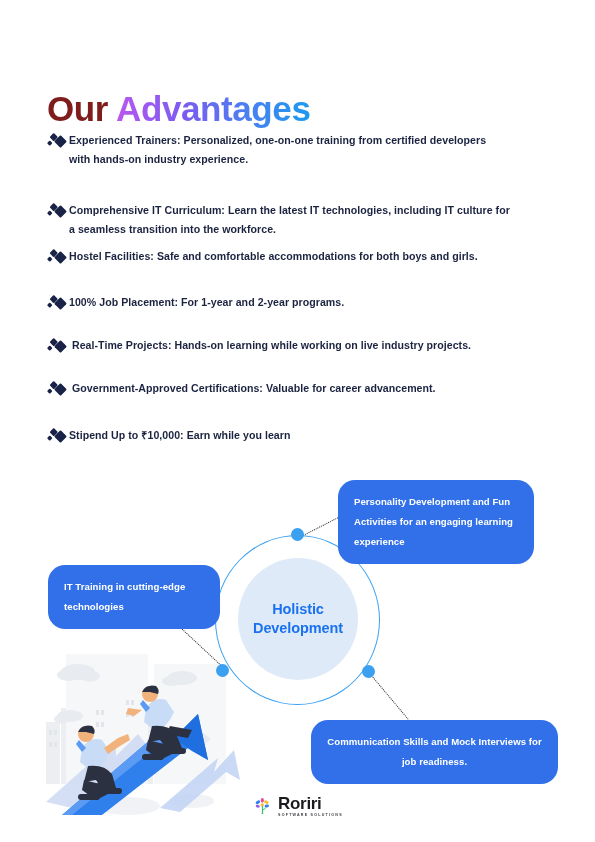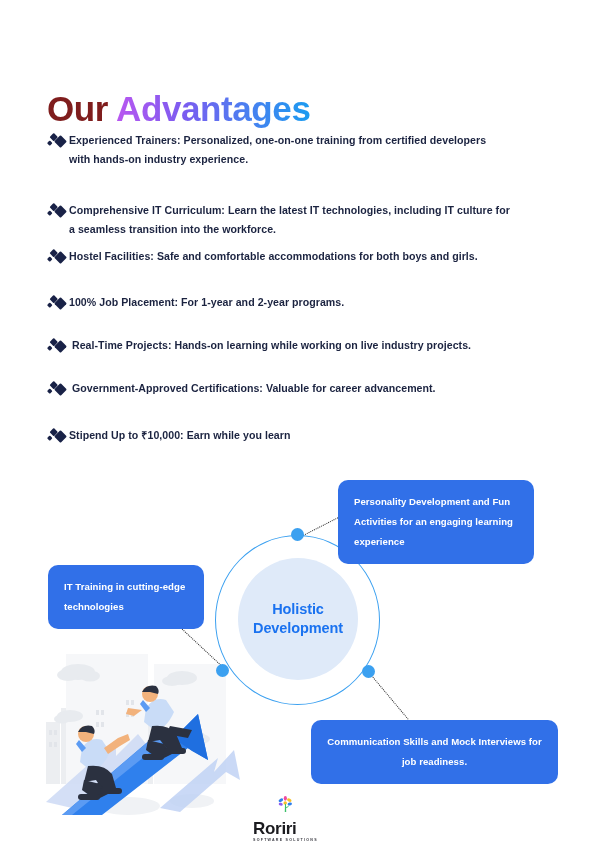--- a/index.html
+++ b/index.html
@@ -80,31 +80,31 @@
     position: absolute;
     left: 0;
     top: 455px;
     width: 595px;
     height: 387px;
   }
 
   .info-card {
     position: absolute;
     background: #3170e8;
-    border-radius: 10px;
+    border-radius: 17px;
     color: #ffffff;
     font-size: 9.6px;
     font-weight: bold;
     line-height: 20px;
     letter-spacing: 0.05px;
     padding: 12px 16px;
     box-sizing: border-box;
   }
   #card-personality { left: 338px; top: 25px;  width: 196px; }
-  #card-it-training { left: 48px;  top: 110px; width: 156px; }
+  #card-it-training { left: 48px;  top: 110px; width: 172px; }
   #card-communication { left: 311px; top: 265px; width: 247px; text-align: center; }
 
   
   #holistic-ring {
     position: absolute;
     left: 215px;
     top: 80px;
     width: 165px;
     height: 170px;
     border: 1.4px solid #3ba0f0;
@@ -162,21 +162,20 @@
   }
 
   
   #brand-logo {
     position: absolute;
     left: 253px;
     top: 795px;
     display: flex;
     align-items: center;
     gap: 6px;
-    flex-direction: column;
   }
   #logo-wordmark-wrap { display: flex; flex-direction: column; line-height: 1; }
   #logo-wordmark {
     font-size: 17px;
     font-weight: bold;
     color: #1b1b1f;
     letter-spacing: -0.3px;
   }
   #logo-tagline {
     font-size: 3.6px;

